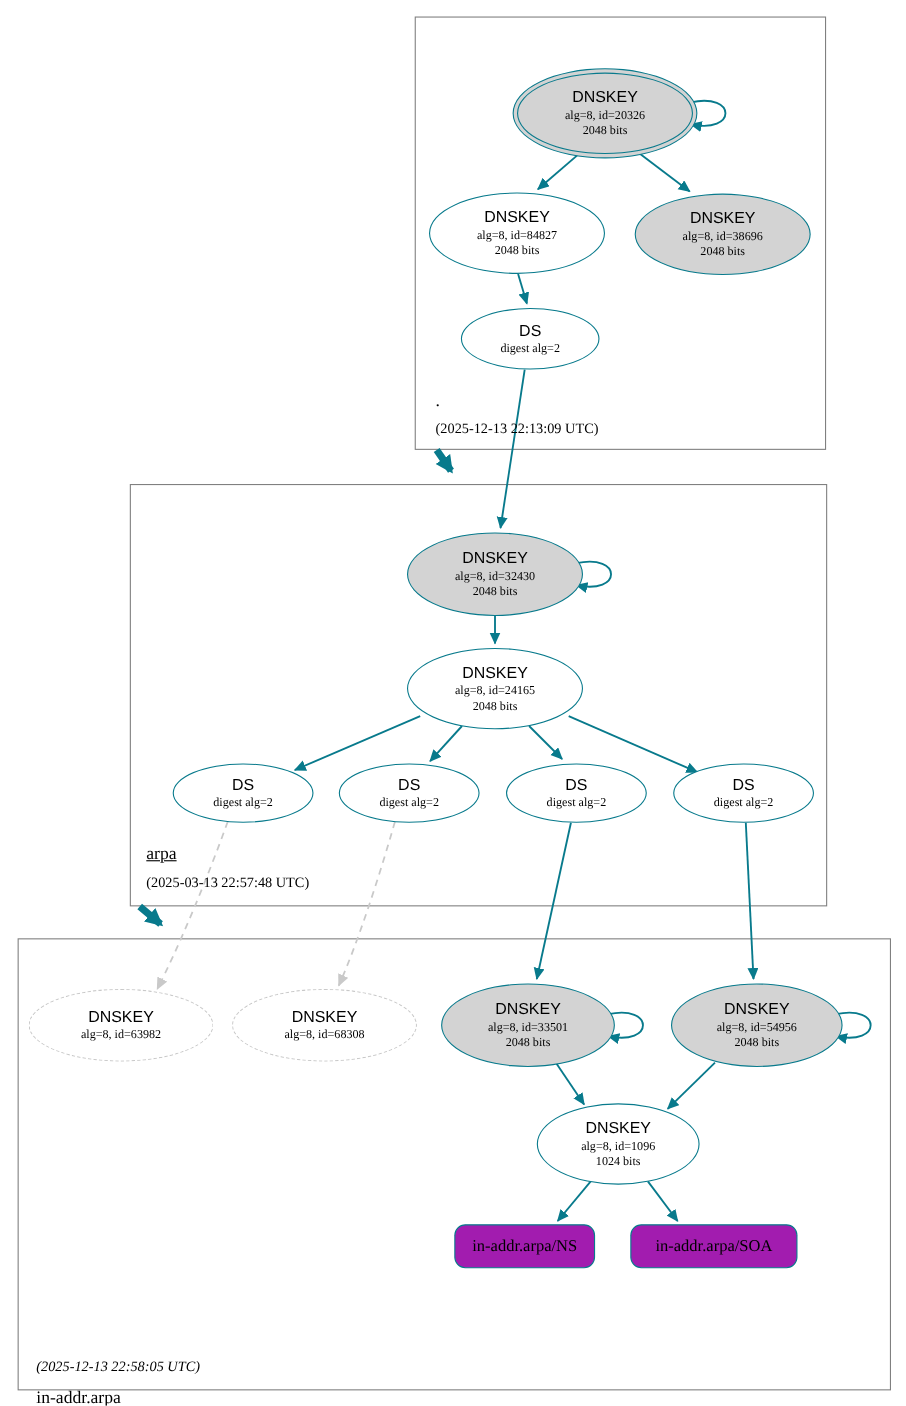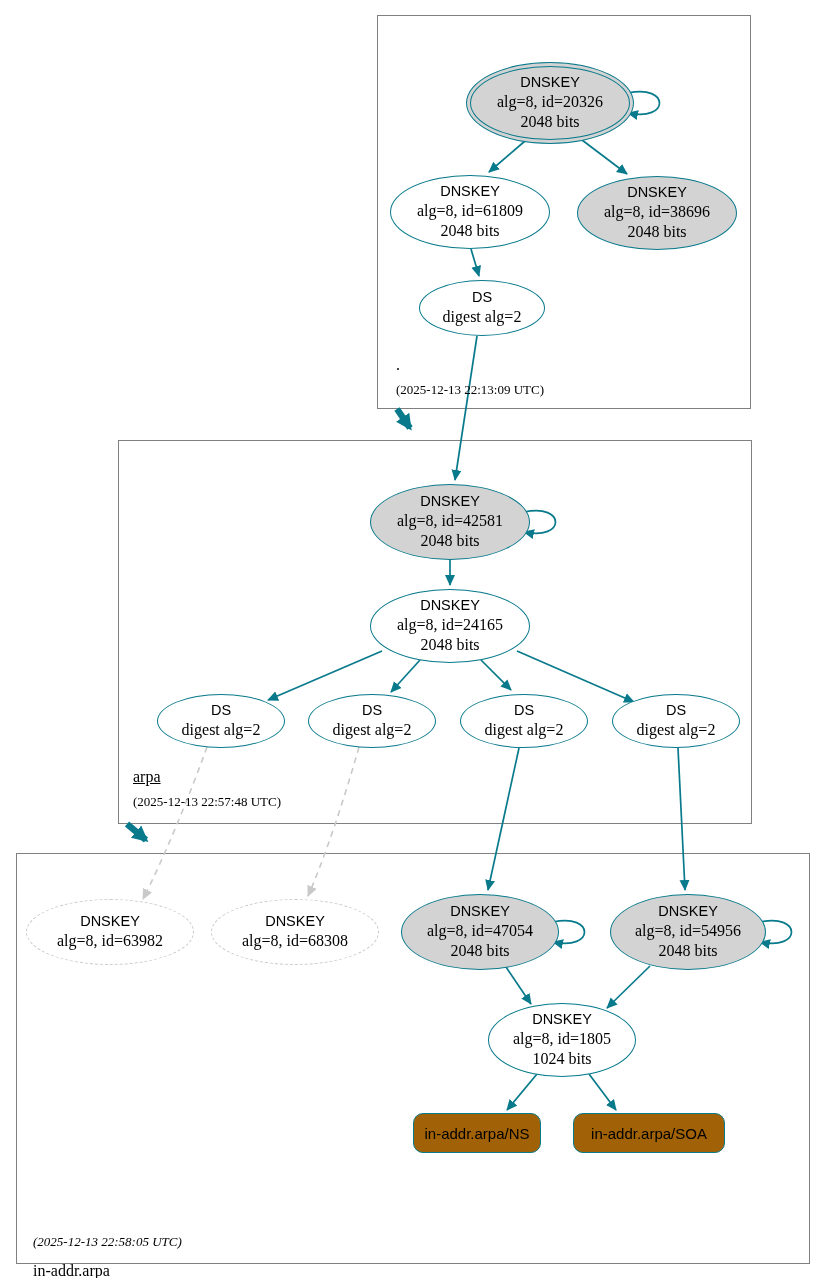--- a/index.html
+++ b/index.html
@@ -15,26 +15,26 @@
     text-align:center; border:1.7px solid #087a8c; border-radius:50%;
     background:#ffffff; line-height:1.28;
   }
   .node.gray { background:#d3d3d3; }
   .node.double::before {
     content:""; position:absolute; inset:3px;
     border:1.4px solid #087a8c; border-radius:50%; pointer-events:none;
   }
   .node.dashed { border:1.6px dashed #c9c9c9; background:#ffffff; }
   .t { font-family:"Liberation Sans", sans-serif; font-size:14.5px; color:#000; }
-  .d { font-family:"Liberation Serif", serif; font-size:16px; color:#000; }
+  .d { font-family:"Liberation Serif", serif; font-size:11px; color:#000; }
   .rrnode {
     position:absolute; z-index:3; box-sizing:border-box;
     display:flex; align-items:center; justify-content:center;
-    border:1.7px solid #087a8c; border-radius:10px; background:#a16207;
-    font-family:Liberation Sans, sans-serif; font-size:15px; color:#000;
+    border:1.7px solid #087a8c; border-radius:10px; background:#a21caf;
+    font-family:Liberation Serif, serif; font-size:15px; color:#000;
   }
   .zlabel { position:absolute; z-index:3; color:#000; }
   .zname { font-size:16px; font-family:"Liberation Serif", serif; }
   .zts   { font-size:13px; font-family:"Liberation Serif", serif; }
 </style>
 </head>
 <body>
 
 <div class="canvas">
 
@@ -83,41 +83,41 @@
   </svg>
 
   <div class="node gray double" style="left:466px; top:62px; width:168px; height:82px;">
     <span class="t">DNSKEY</span>
     <span class="d">alg=8, id=20326</span>
     <span class="d">2048 bits</span>
   </div>
 
   <div class="node" style="left:390px; top:175px; width:160px; height:74px;">
     <span class="t">DNSKEY</span>
-    <span class="d">alg=8, id=61809</span>
+    <span class="d">alg=8, id=84827</span>
     <span class="d">2048 bits</span>
   </div>
 
   <div class="node gray" style="left:577px; top:176px; width:160px; height:74px;">
     <span class="t">DNSKEY</span>
     <span class="d">alg=8, id=38696</span>
     <span class="d">2048 bits</span>
   </div>
 
   <div class="node" style="left:419px; top:280px; width:126px; height:56px;">
     <span class="t">DS</span>
     <span class="d">digest alg=2</span>
   </div>
 
   <div class="zlabel zname" style="left:396px; top:356px;">.</div>
   <div class="zlabel zts" style="left:396px; top:382px;">(2025-12-13 22:13:09 UTC)</div>
 
   <div class="node gray" style="left:370px; top:484px; width:160px; height:76px;">
     <span class="t">DNSKEY</span>
-    <span class="d">alg=8, id=42581</span>
+    <span class="d">alg=8, id=32430</span>
     <span class="d">2048 bits</span>
   </div>
 
   <div class="node" style="left:370px; top:589px; width:160px; height:74px;">
     <span class="t">DNSKEY</span>
     <span class="d">alg=8, id=24165</span>
     <span class="d">2048 bits</span>
   </div>
 
   <div class="node" style="left:157px; top:694px; width:128px; height:54px;">
@@ -131,45 +131,45 @@
   <div class="node" style="left:460px; top:694px; width:128px; height:54px;">
     <span class="t">DS</span>
     <span class="d">digest alg=2</span>
   </div>
   <div class="node" style="left:612px; top:694px; width:128px; height:54px;">
     <span class="t">DS</span>
     <span class="d">digest alg=2</span>
   </div>
 
   <div class="zlabel zname" style="left:133px; top:768px;text-decoration:underline;">arpa</div>
-  <div class="zlabel zts" style="left:133px; top:794px;">(2025-12-13 22:57:48 UTC)</div>
+  <div class="zlabel zts" style="left:133px; top:794px;">(2025-03-13 22:57:48 UTC)</div>
 
   <div class="node dashed" style="left:26px; top:899px; width:168px; height:66px;">
     <span class="t">DNSKEY</span>
     <span class="d">alg=8, id=63982</span>
   </div>
   <div class="node dashed" style="left:211px; top:899px; width:168px; height:66px;">
     <span class="t">DNSKEY</span>
     <span class="d">alg=8, id=68308</span>
   </div>
 
   <div class="node gray" style="left:401px; top:894px; width:158px; height:76px;">
     <span class="t">DNSKEY</span>
-    <span class="d">alg=8, id=47054</span>
+    <span class="d">alg=8, id=33501</span>
     <span class="d">2048 bits</span>
   </div>
   <div class="node gray" style="left:610px; top:894px; width:156px; height:76px;">
     <span class="t">DNSKEY</span>
     <span class="d">alg=8, id=54956</span>
     <span class="d">2048 bits</span>
   </div>
 
   <div class="node" style="left:488px; top:1003px; width:148px; height:74px;">
     <span class="t">DNSKEY</span>
-    <span class="d">alg=8, id=1805</span>
+    <span class="d">alg=8, id=1096</span>
     <span class="d">1024 bits</span>
   </div>
 
   <div class="rrnode" style="left:413px; top:1113px; width:128px; height:40px;">
     <span>in-addr.arpa/NS</span>
   </div>
   <div class="rrnode" style="left:573px; top:1113px; width:152px; height:40px;">
     <span>in-addr.arpa/SOA</span>
   </div>
 

